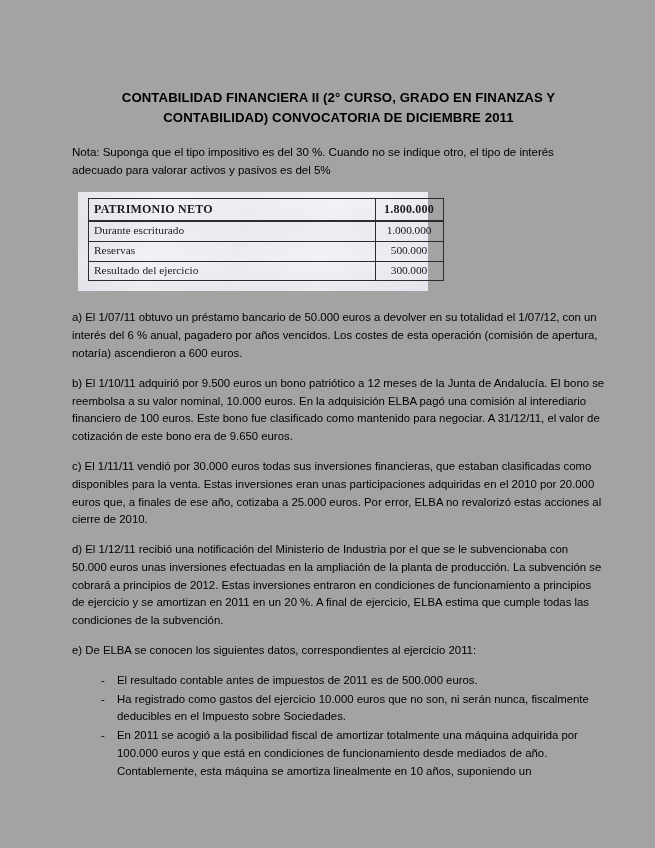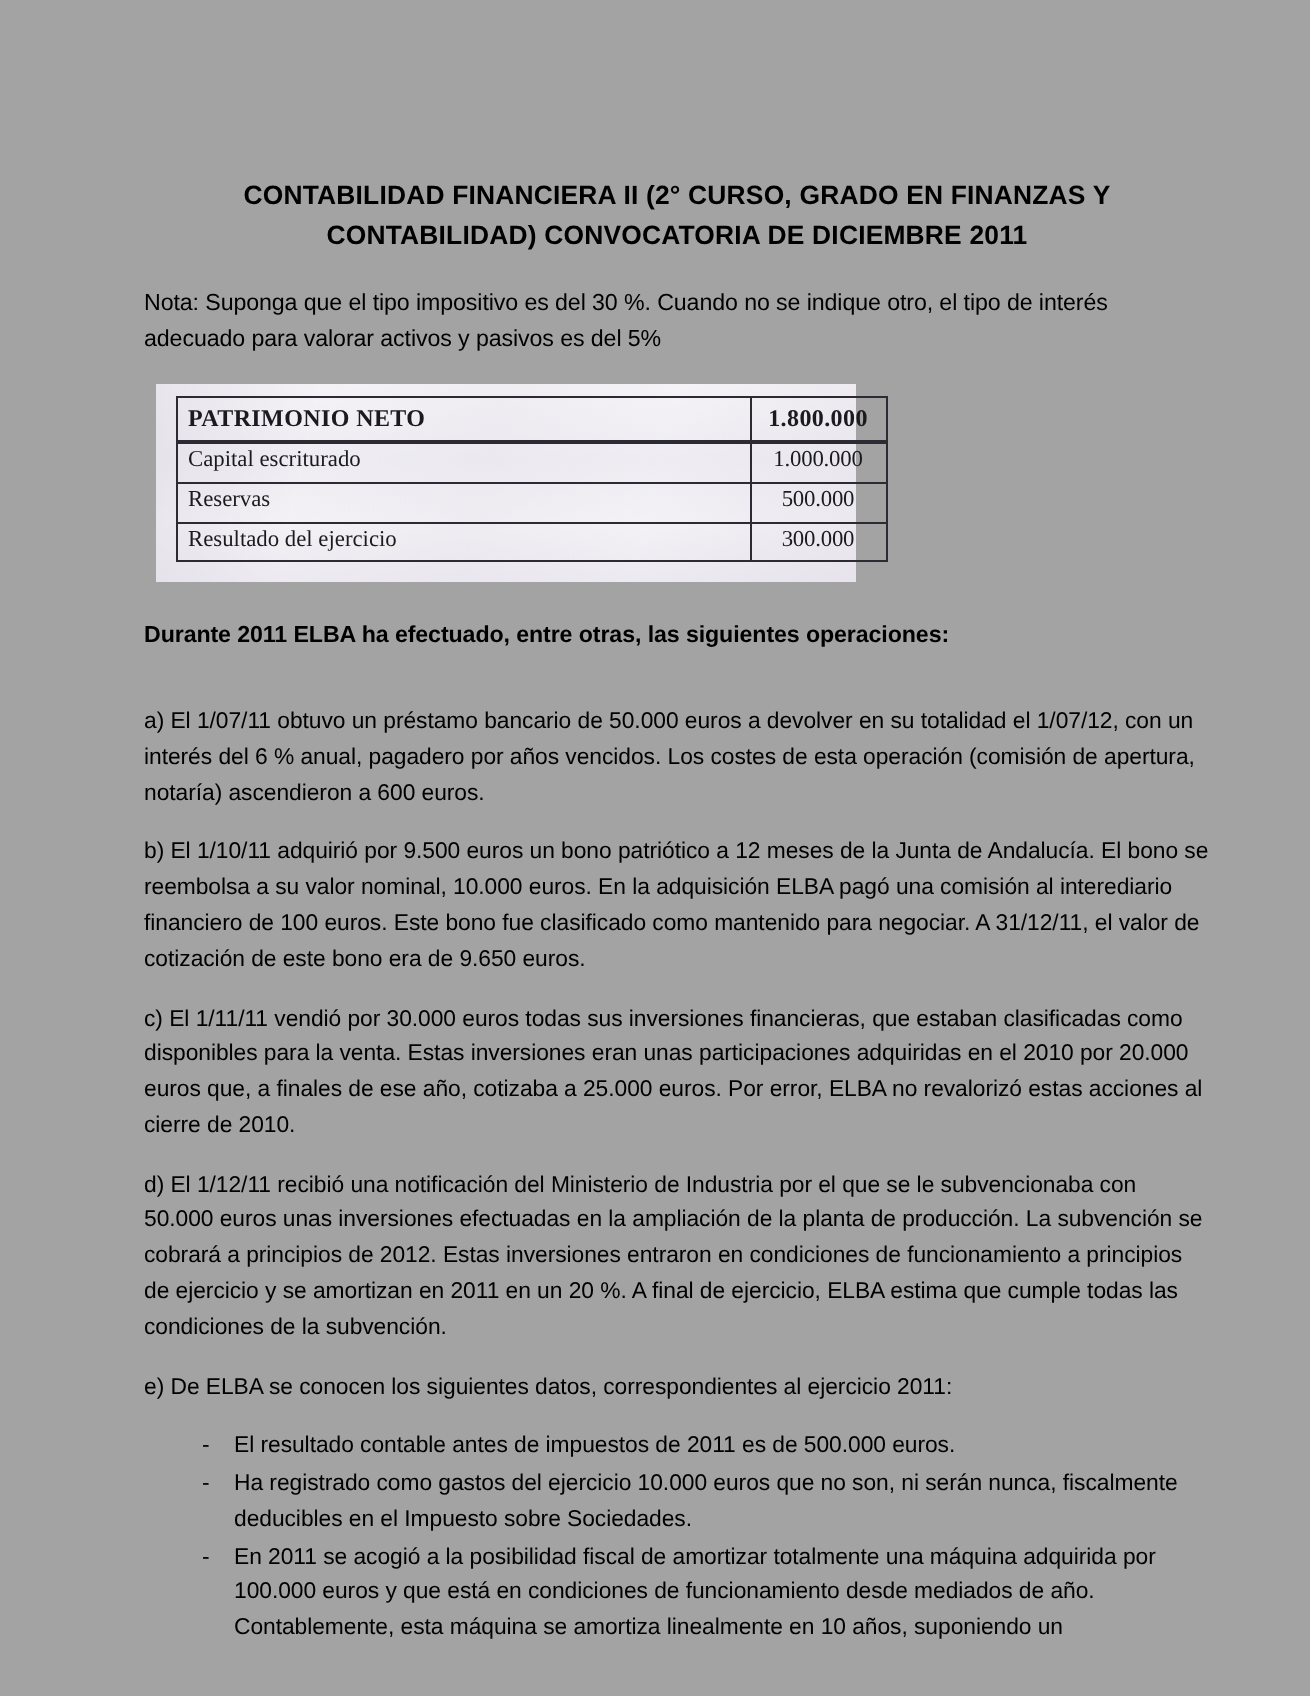--- a/index.html
+++ b/index.html
@@ -146,36 +146,35 @@
 
 
   <div class="scan-figure">
     <table class="pn-table">
       <tbody>
         <tr class="head-row">
           <td class="label-col">PATRIMONIO NETO</td>
           <td class="value-col">1.800.000</td>
         </tr>
         <tr>
-          <td class="label-col">Capital escriturado</td>
+          <td class="label-col">Durante escriturado</td>
           <td class="value-col">1.000.000</td>
         </tr>
         <tr>
           <td class="label-col">Reservas</td>
           <td class="value-col">500.000</td>
         </tr>
         <tr>
           <td class="label-col">Resultado del ejercicio</td>
           <td class="value-col">300.000</td>
         </tr>
       </tbody>
     </table>
   </div>
 
-  <p class="bold-lead">Durante 2011 ELBA ha efectuado, entre otras, las siguientes operaciones:</p>
 
   <p class="para">a) El 1/07/11 obtuvo un préstamo bancario de 50.000 euros a devolver en su totalidad el 1/07/12, con un interés del 6 % anual, pagadero por años vencidos. Los costes de esta operación (comisión de apertura, notaría) ascendieron a 600 euros.</p>
   <p class="para">b) El 1/10/11 adquirió por 9.500 euros un bono patriótico a 12 meses de la Junta de Andalucía. El bono se reembolsa a su valor nominal, 10.000 euros. En la adquisición ELBA pagó una comisión al interediario financiero de 100 euros. Este bono fue clasificado como mantenido para negociar. A 31/12/11, el valor de cotización de este bono era de 9.650 euros.</p>
   <p class="para">c) El 1/11/11 vendió por 30.000 euros todas sus inversiones financieras, que estaban clasificadas como disponibles para la venta. Estas inversiones eran unas participaciones adquiridas en el 2010 por 20.000 euros que, a finales de ese año, cotizaba a 25.000 euros. Por error, ELBA no revalorizó estas acciones al cierre de 2010.</p>
   <p class="para">d) El 1/12/11 recibió una notificación del Ministerio de Industria por el que se le subvencionaba con 50.000 euros unas inversiones efectuadas en la ampliación de la planta de producción. La subvención se cobrará a principios de 2012. Estas inversiones entraron en condiciones de funcionamiento a principios de ejercicio y se amortizan en 2011 en un 20 %. A final de ejercicio, ELBA estima que cumple todas las condiciones de la subvención.</p>
   <p class="para">e) De ELBA se conocen los siguientes datos, correspondientes al ejercicio 2011:</p>
 
   <ul class="dash-list">
     <li>
       <span class="dash">-</span>

